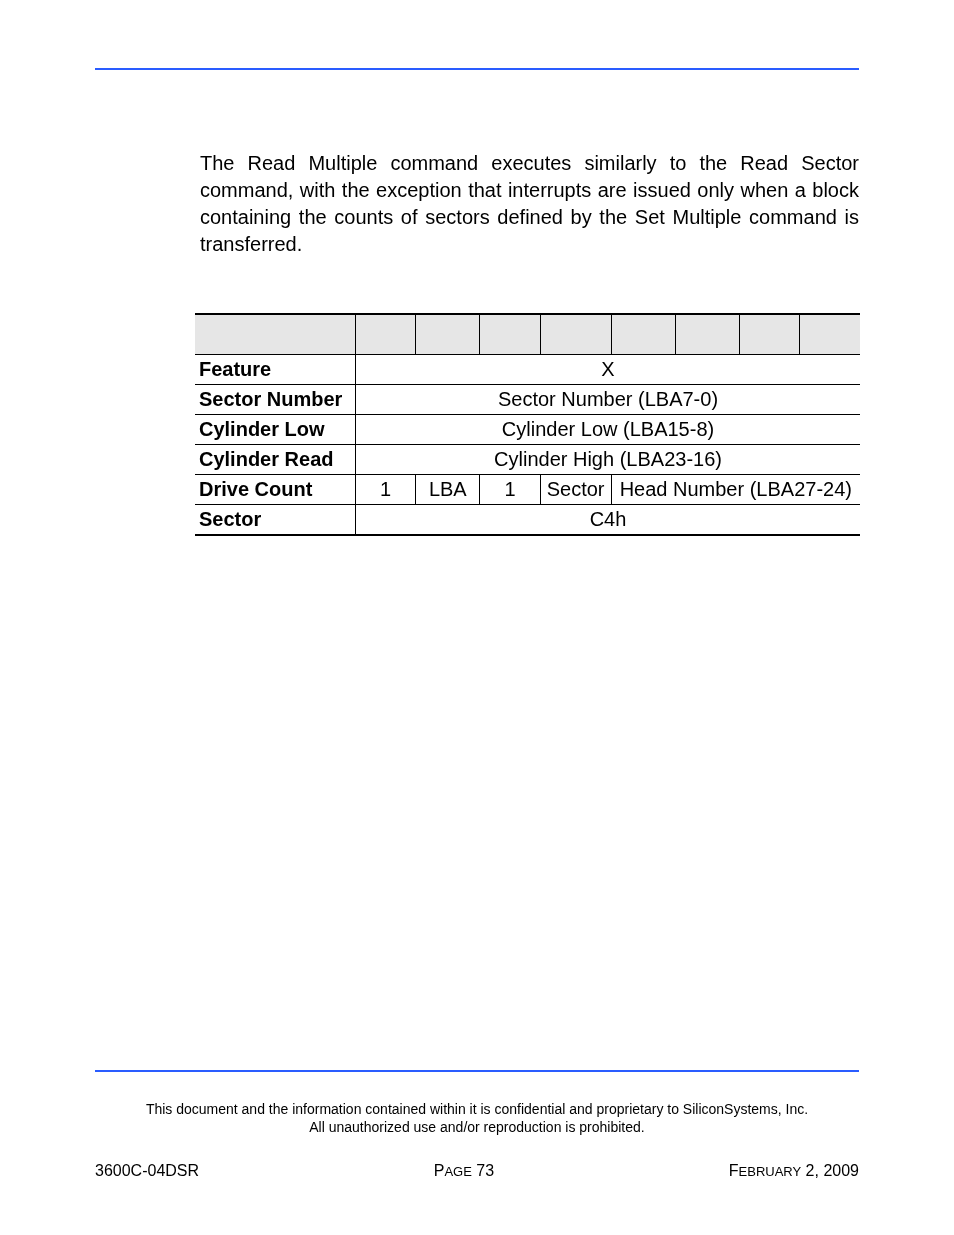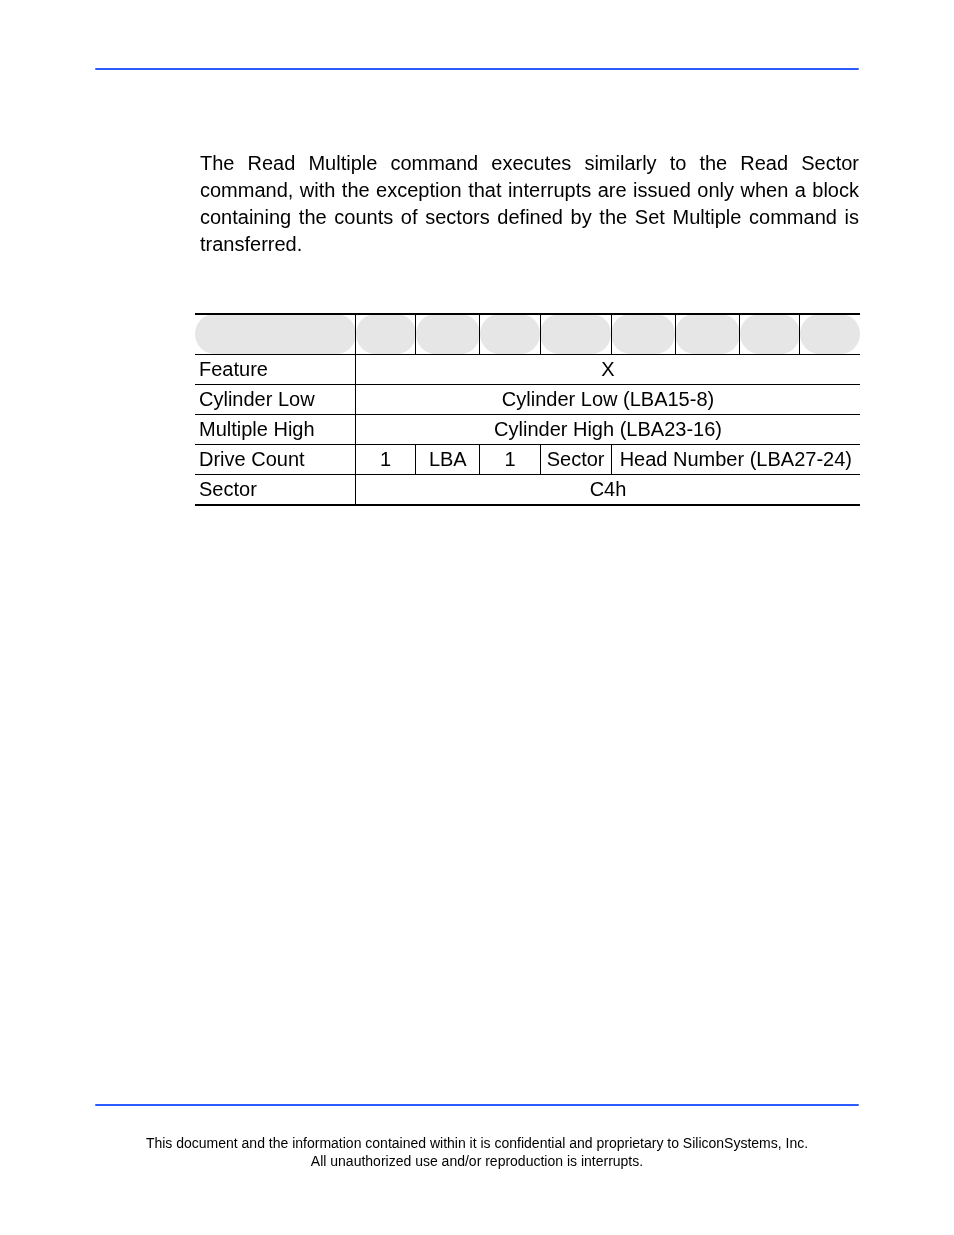--- a/index.html
+++ b/index.html
@@ -1,15 +1,15 @@
 <!DOCTYPE html>
 <html><head>
 <meta charset="utf-8">
 <style>
-  * { box-sizing: border-box; margin: 0; padding: 0; border-radius: 26px; }
+  * { box-sizing: border-box; margin: 0; padding: 0; }
   html, body { width: 954px; height: 1235px; background: #fff; font-family: Arial, Helvetica, sans-serif; color: #000; }
   .page {
     position: relative;
     width: 954px;
     height: 1235px;
     padding: 68px 95px 0 95px;
   }
   .top-rule {
     border-top: 2px solid #2a5cff;
     margin-bottom: 80px;
@@ -50,41 +50,42 @@
   }
   table.reg tbody td {
     text-align: center;
   }
   table.reg tbody td:last-child {
     border-right: none;
   }
   table.reg .label {
     width: 160px;
     padding-left: 4px;
+    font-weight: bold;
   }
   
   .bit { width: 60px; }
   .bit2 { width: 64px; }
   table.reg tbody tr:last-child td {
     border-bottom: 2px solid #000;
   }
   .footer {
     position: absolute;
     left: 95px; right: 95px;
     bottom: 55px;
   }
   .foot-rule {
     border-top: 2px solid #2a5cff;
     margin-bottom: 28px;
   }
   .disclaimer {
     font-size: 14px;
     text-align: center;
     line-height: 1.3;
-    margin-bottom: 10px;
+    margin-bottom: 26px;
   }
   .footline {
     display: flex;
     justify-content: space-between;
     font-size: 16px;
   }
   .footline .center { text-align: center; }
 </style>
 </head>
 <body>
@@ -107,25 +108,29 @@
         <th class="bit"></th>
         <th class="bit"></th>
       </tr>
     </thead>
     <tbody>
       <tr>
         <td class="label">Feature</td>
         <td colspan="8">X</td>
       </tr>
       <tr>
+        <td class="label">Sector Number</td>
+        <td colspan="8">Sector Number (LBA7-0)</td>
+      </tr>
+      <tr>
         <td class="label">Cylinder Low</td>
         <td colspan="8">Cylinder Low (LBA15-8)</td>
       </tr>
       <tr>
-        <td class="label">Multiple High</td>
+        <td class="label">Cylinder Read</td>
         <td colspan="8">Cylinder High (LBA23-16)</td>
       </tr>
       <tr>
         <td class="label">Drive Count</td>
         <td>1</td>
         <td>LBA</td>
         <td>1</td>
         <td>Sector</td>
         <td colspan="4">Head Number (LBA27-24)</td>
       </tr>
@@ -133,16 +138,21 @@
         <td class="label">Sector</td>
         <td colspan="8">C4h</td>
       </tr>
     </tbody>
   </table>
 
   <div class="footer">
     <div class="foot-rule"></div>
     <div class="disclaimer">
       <span>This document and the information contained within it is confidential and proprietary to SiliconSystems, Inc.</span><br>
-      <span>All unauthorized use and/or reproduction is interrupts.</span>
+      <span>All unauthorized use and/or reproduction is prohibited.</span>
+    </div>
+    <div class="footline">
+      <span>3600C-04DSR</span>
+      <span class="center"><span>P</span><span style="font-size:13px">AGE</span><span> 73</span></span>
+      <span><span>F</span><span style="font-size:13px">EBRUARY</span><span> 2, 2009</span></span>
     </div>
   </div>
 </div>
 
 </body></html>

